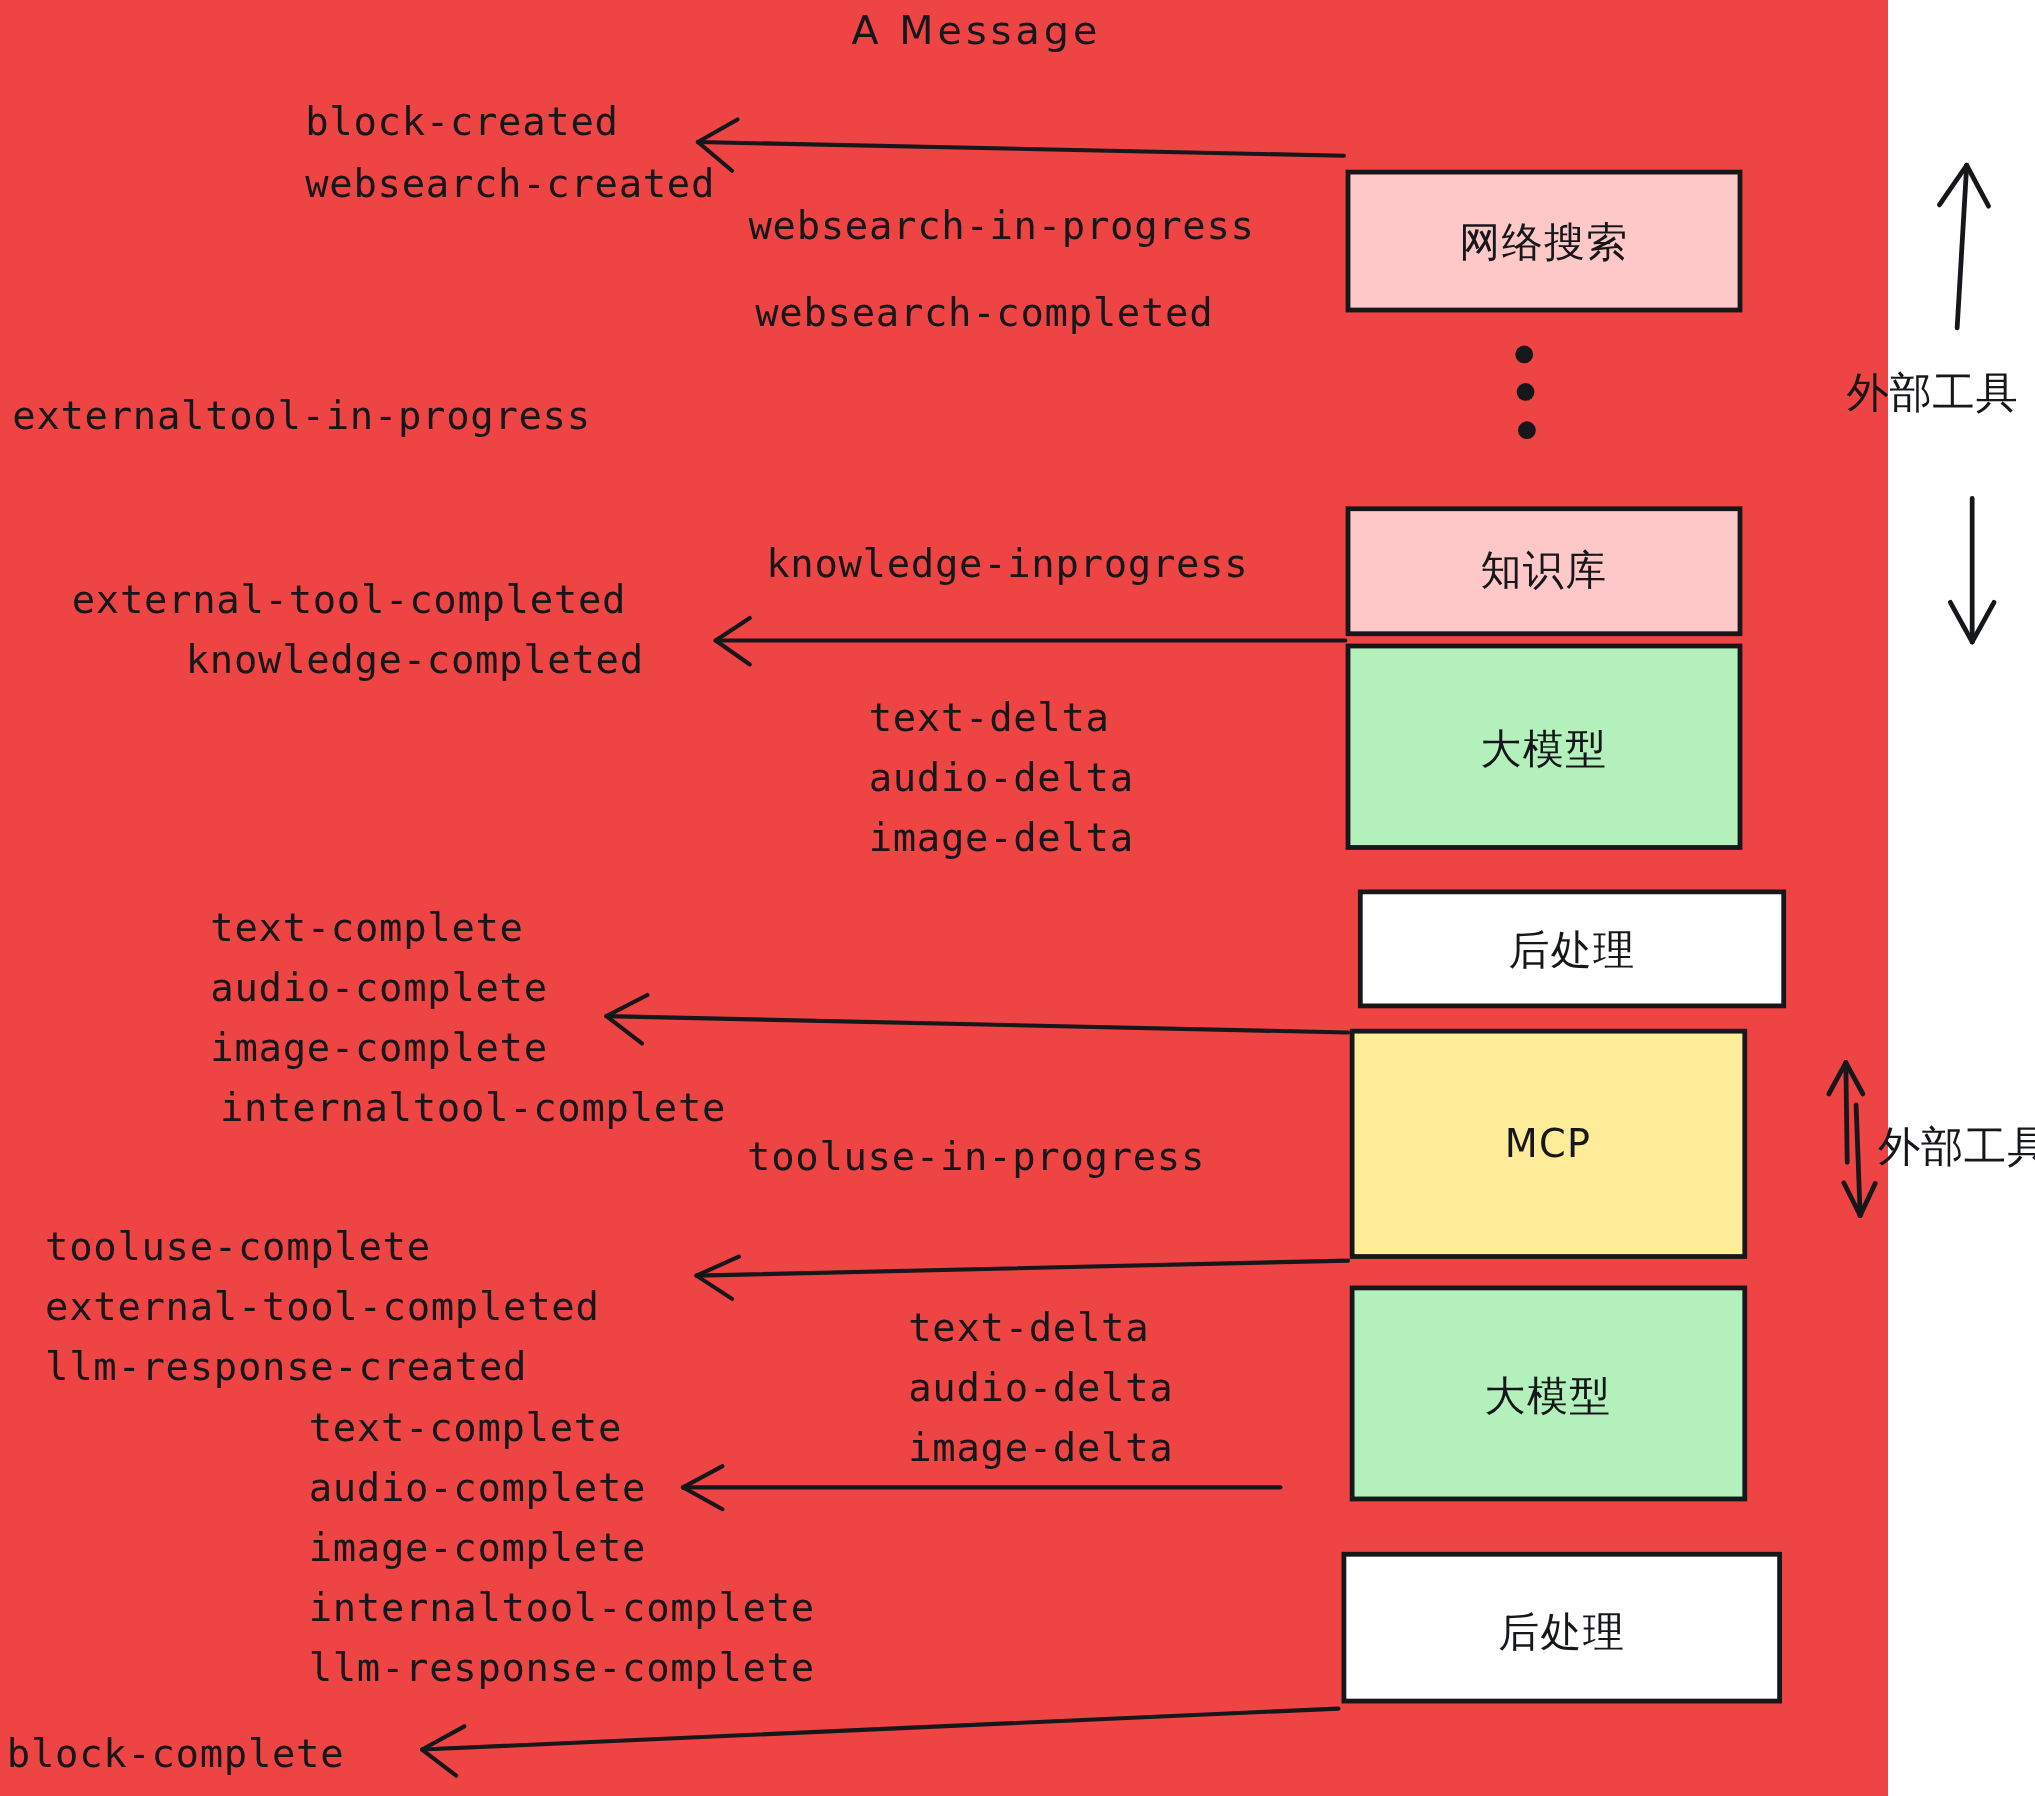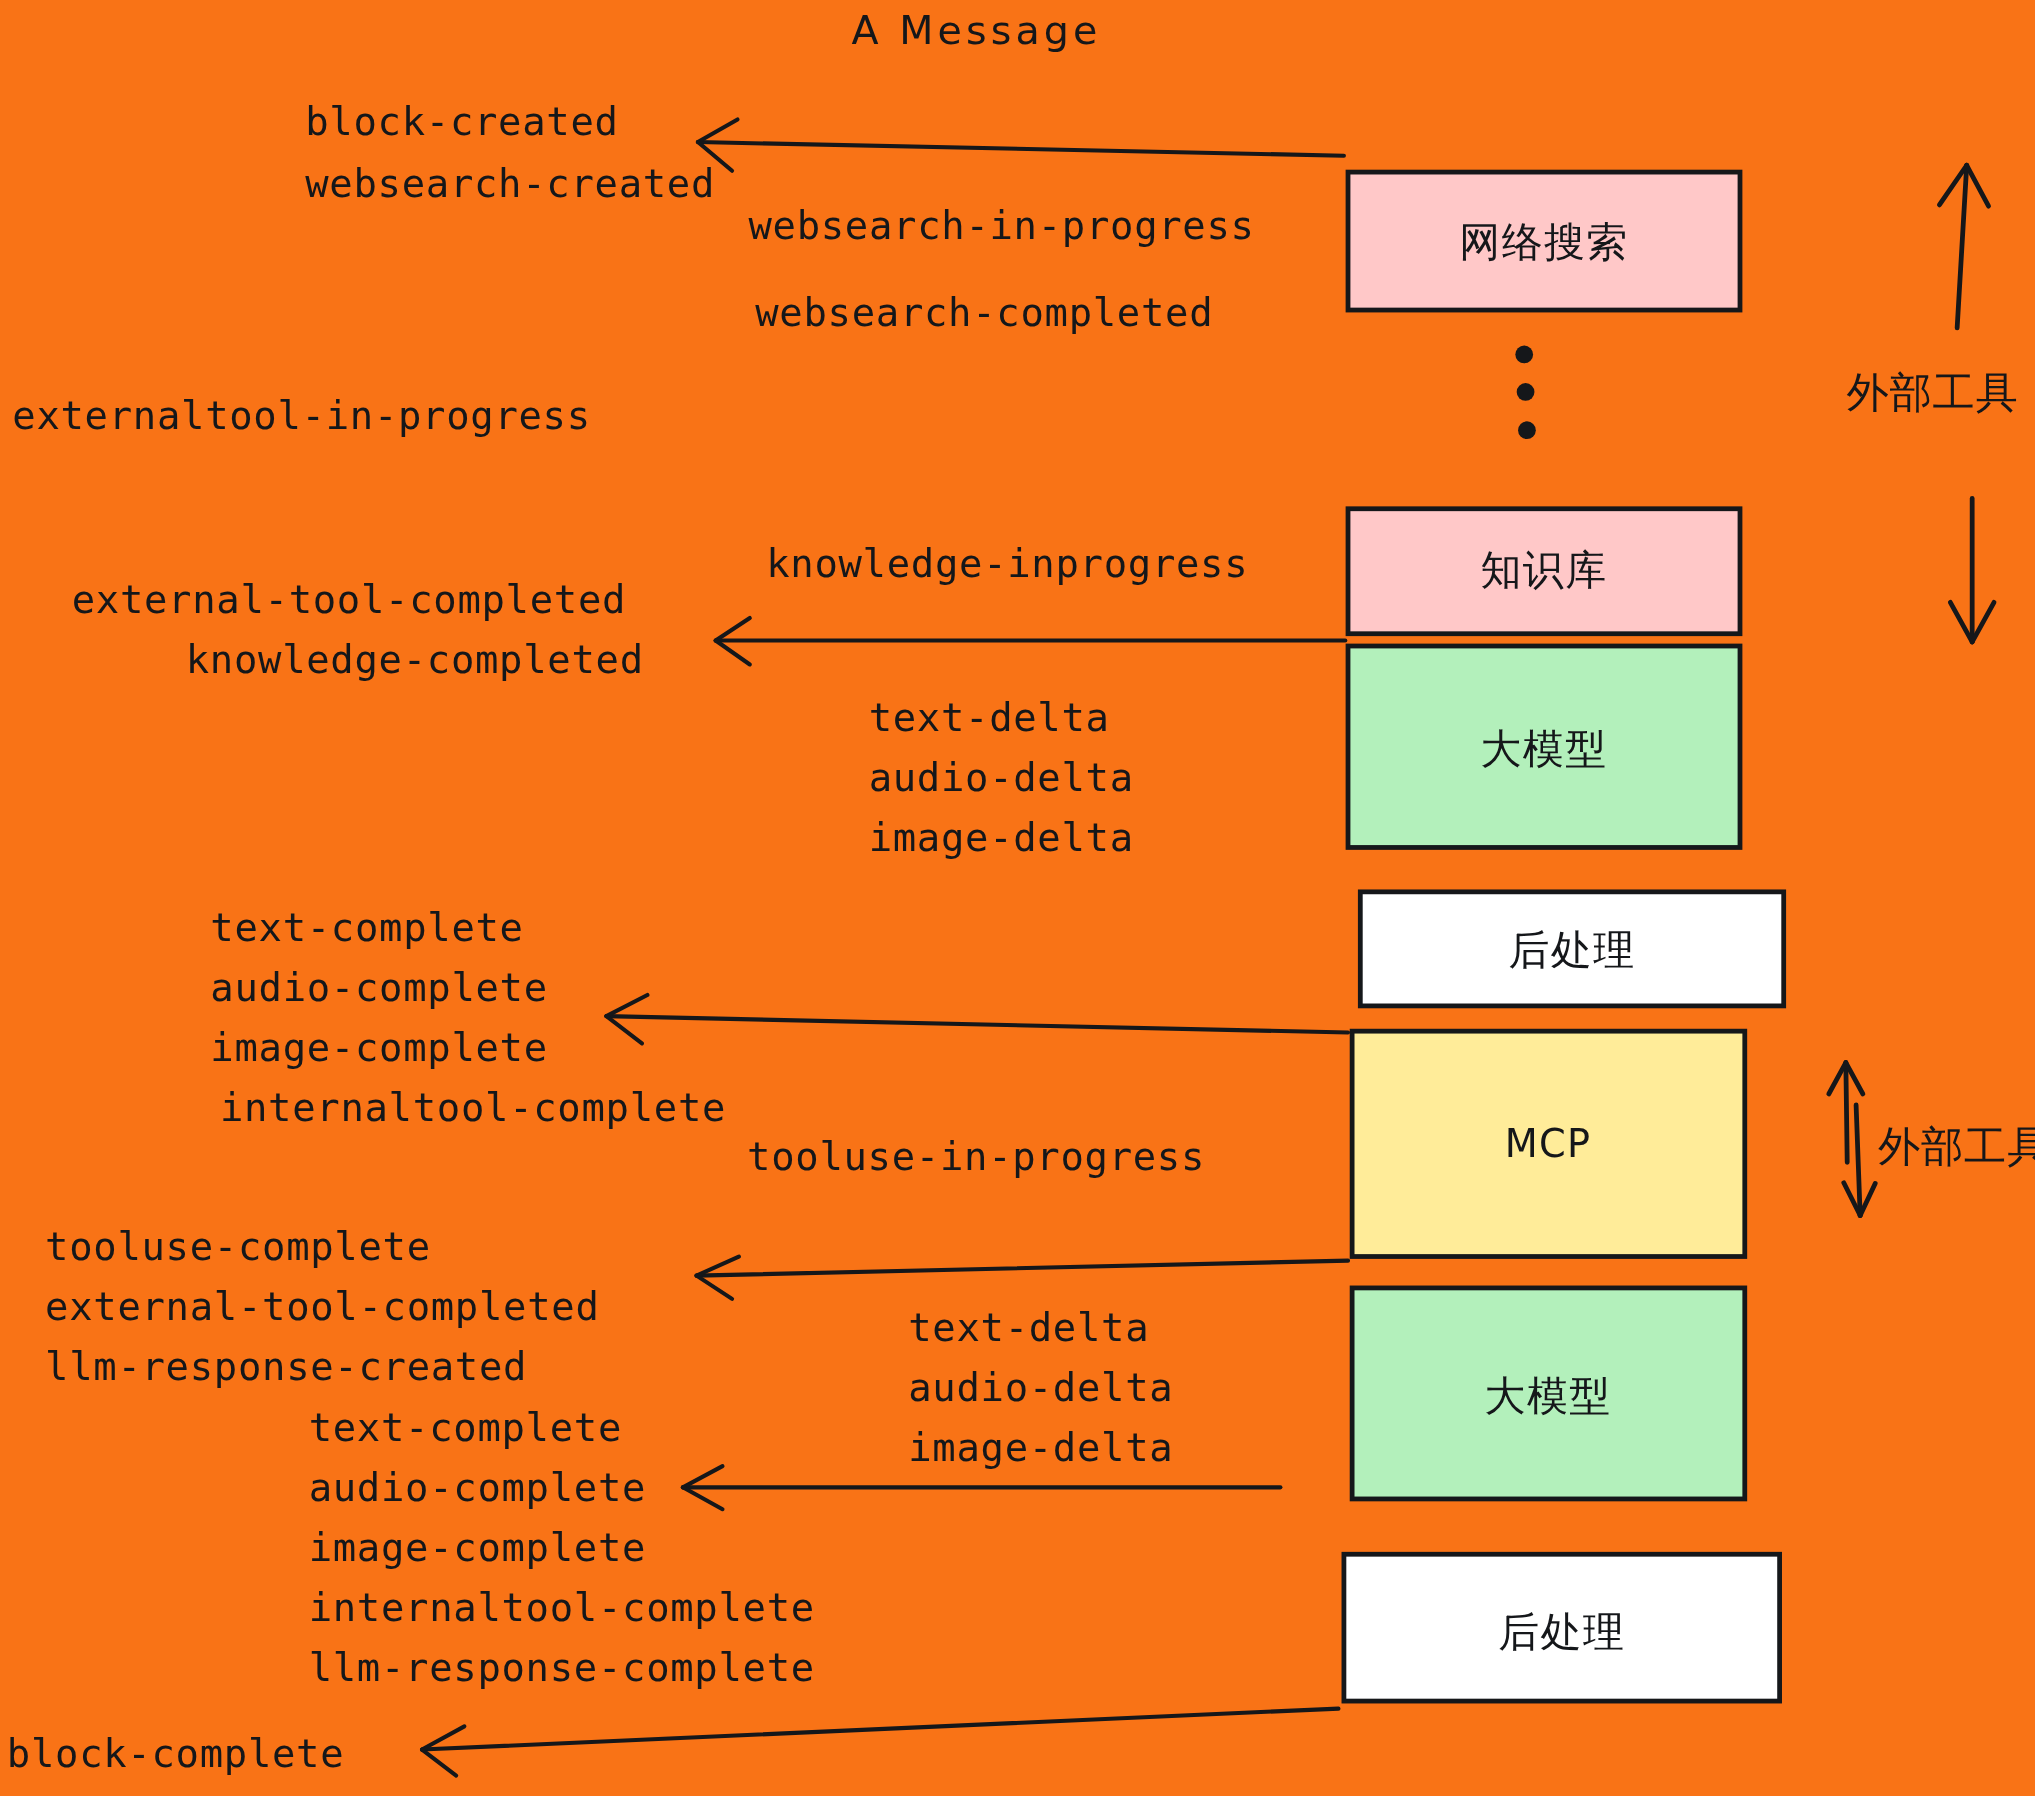--- a/index.html
+++ b/index.html
@@ -9,23 +9,23 @@
     background: #ffffff;
   }
   body {
     width: 2035px;
     height: 1796px;
     overflow: hidden;
     font-family: "DejaVu Sans Mono", monospace;
   }
   #diagram-root {
     position: relative;
-    width: 2035px;
+    width: 1888px;
     height: 1796px;
-    background: #f97316;
+    background: #ef4444;
   }
   svg.canvas {
     position: absolute;
     inset: 0;
     width: 2035px;
     height: 1796px;
     display: block;
   }
   
   .title-text {

